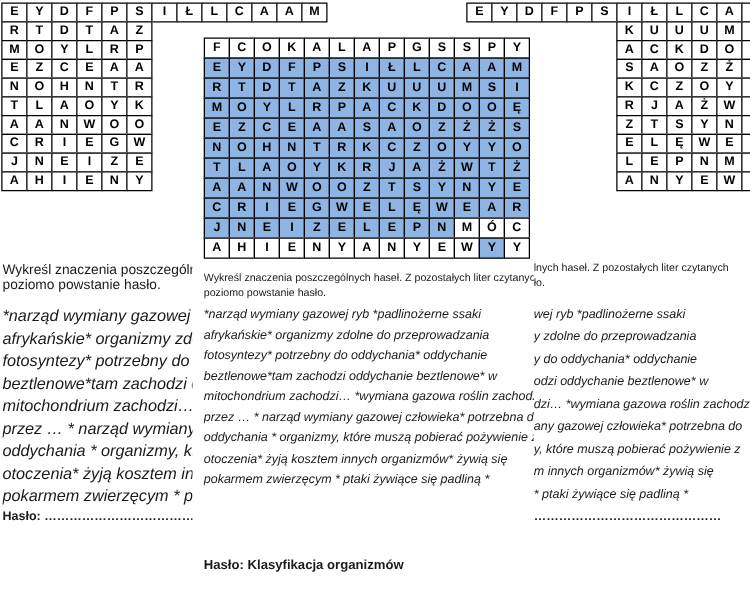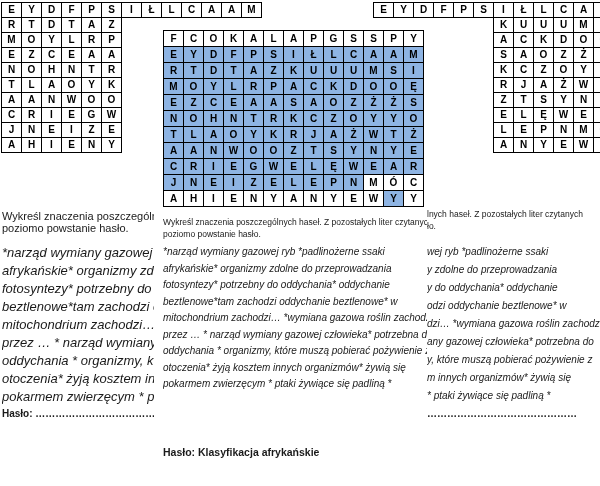--- a/index.html
+++ b/index.html
@@ -321,21 +321,21 @@
       <div class="tline" style="left: 163px; top: 230px; width: 264px; font-size: 8.5px;">poziomo powstanie hasło.</div>
       <div class="tline it" style="left: 163px; top: 246px; width: 264px; font-size: 10px;">*narząd wymiany gazowej ryb *padlinożerne ssaki</div>
       <div class="tline it" style="left: 163px; top: 262.5px; width: 264px; font-size: 10px;">afrykańskie* organizmy zdolne do przeprowadzania</div>
       <div class="tline it" style="left: 163px; top: 279px; width: 264px; font-size: 10px;">fotosyntezy* potrzebny do oddychania* oddychanie</div>
       <div class="tline it" style="left: 163px; top: 295.5px; width: 264px; font-size: 10px;">beztlenowe*tam zachodzi oddychanie beztlenowe* w</div>
       <div class="tline it" style="left: 163px; top: 312px; width: 264px; font-size: 10px;">mitochondrium zachodzi… *wymiana gazowa roślin zachodzi</div>
       <div class="tline it" style="left: 163px; top: 328.5px; width: 264px; font-size: 10px;">przez … * narząd wymiany gazowej człowieka* potrzebna do</div>
       <div class="tline it" style="left: 163px; top: 345px; width: 264px; font-size: 10px;">oddychania * organizmy, które muszą pobierać pożywienie z</div>
       <div class="tline it" style="left: 163px; top: 361.5px; width: 264px; font-size: 10px;">otoczenia* żyją kosztem innych organizmów* żywią się</div>
       <div class="tline it" style="left: 163px; top: 378px; width: 264px; font-size: 10px;">pokarmem zwierzęcym * ptaki żywiące się padliną *</div>
-      <div class="tline b" style="left: 163px; top: 446px; width: 264px; font-size: 10.5px;">Hasło: Klasyfikacja afrykańskie</div>
+      <div class="tline b" style="left: 163px; top: 446px; width: 264px; font-size: 10.5px;">Hasło: Klasyfikacja organizmów</div>
     </div>
   <div id="text-right">
       <div class="tline" style="left: 427px; top: 210px; width: 175px; font-size: 8.5px;">lnych haseł. Z pozostałych liter czytanych</div>
       <div class="tline" style="left: 427px; top: 222px; width: 175px; font-size: 8.5px;">ło.</div>
       <div class="tline it" style="left: 427px; top: 246px; width: 175px; font-size: 10px;">wej ryb *padlinożerne ssaki</div>
       <div class="tline it" style="left: 427px; top: 264px; width: 175px; font-size: 10px;">y zdolne do przeprowadzania</div>
       <div class="tline it" style="left: 427px; top: 282px; width: 175px; font-size: 10px;">y do oddychania* oddychanie</div>
       <div class="tline it" style="left: 427px; top: 300px; width: 175px; font-size: 10px;">odzi oddychanie beztlenowe* w</div>
       <div class="tline it" style="left: 427px; top: 318px; width: 175px; font-size: 10px;">dzi… *wymiana gazowa roślin zachodzi</div>
       <div class="tline it" style="left: 427px; top: 336px; width: 175px; font-size: 10px;">any gazowej człowieka* potrzebna do</div>

